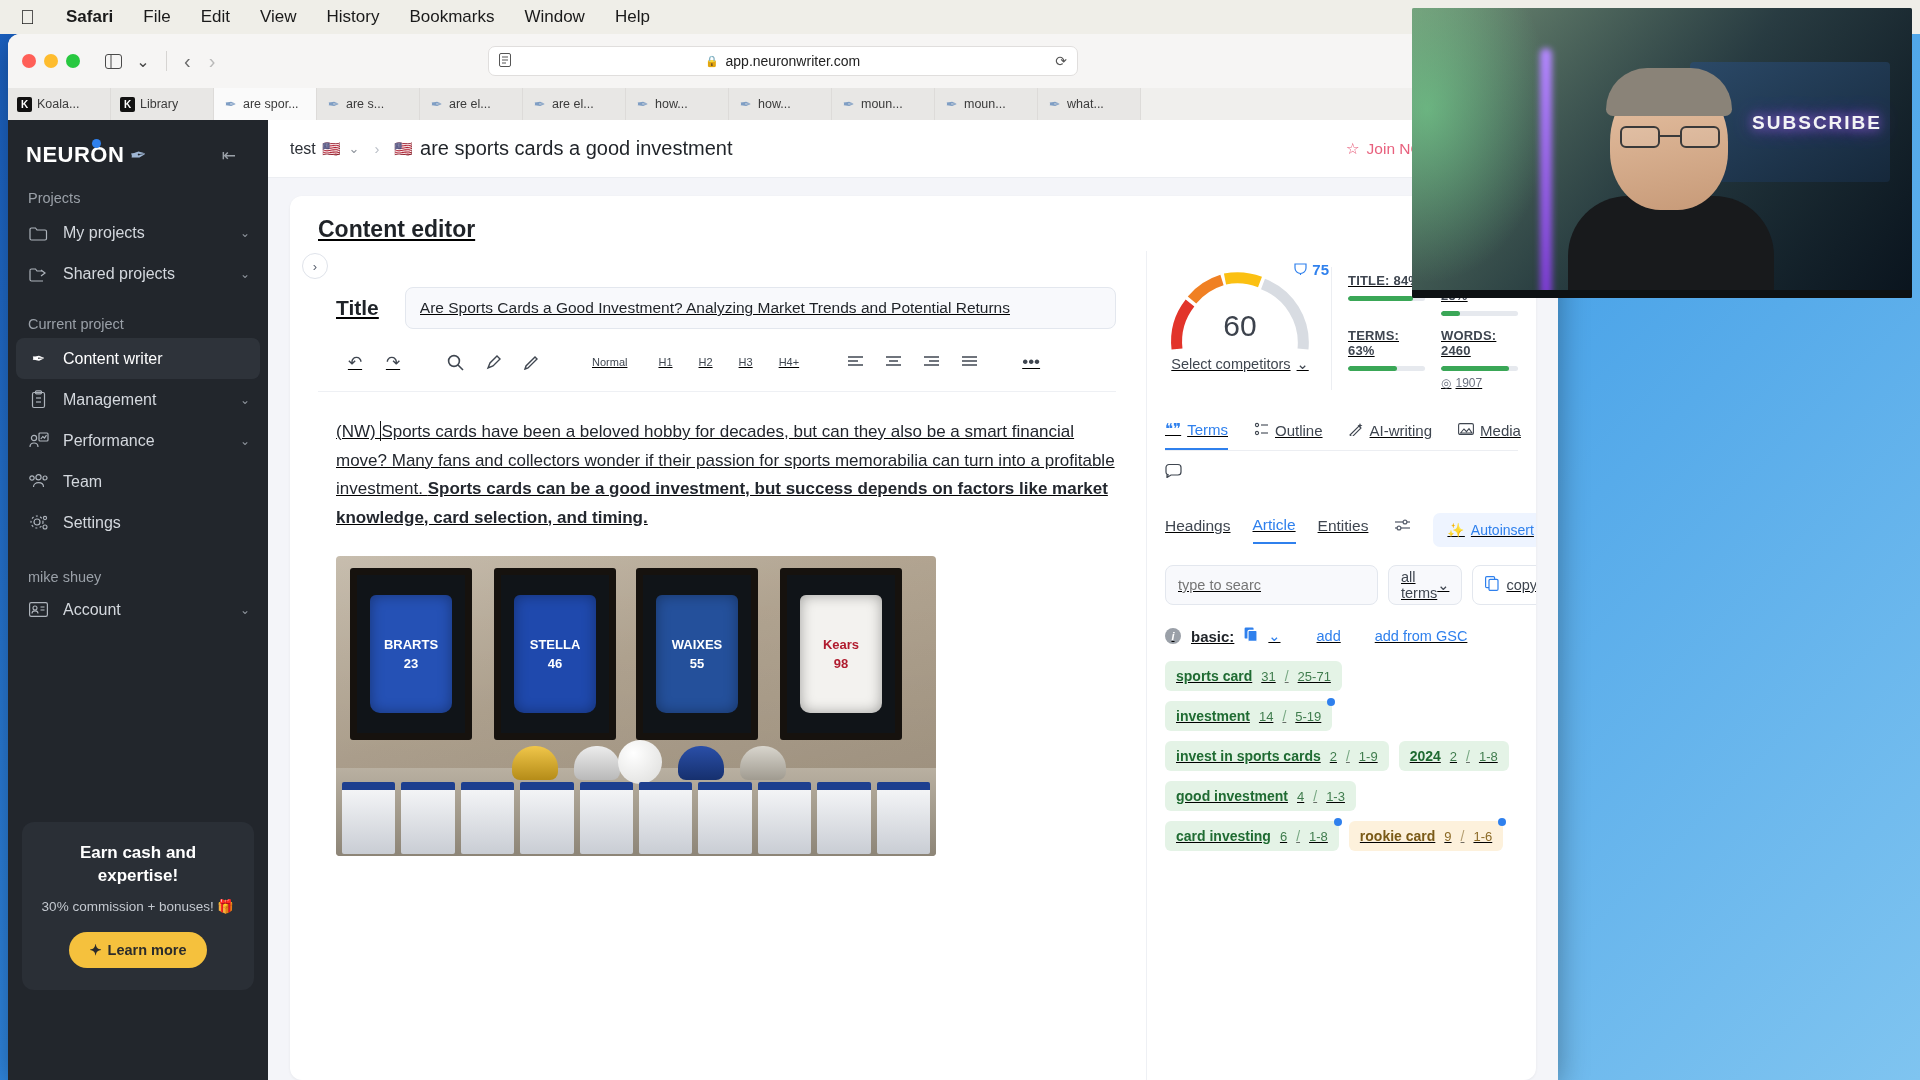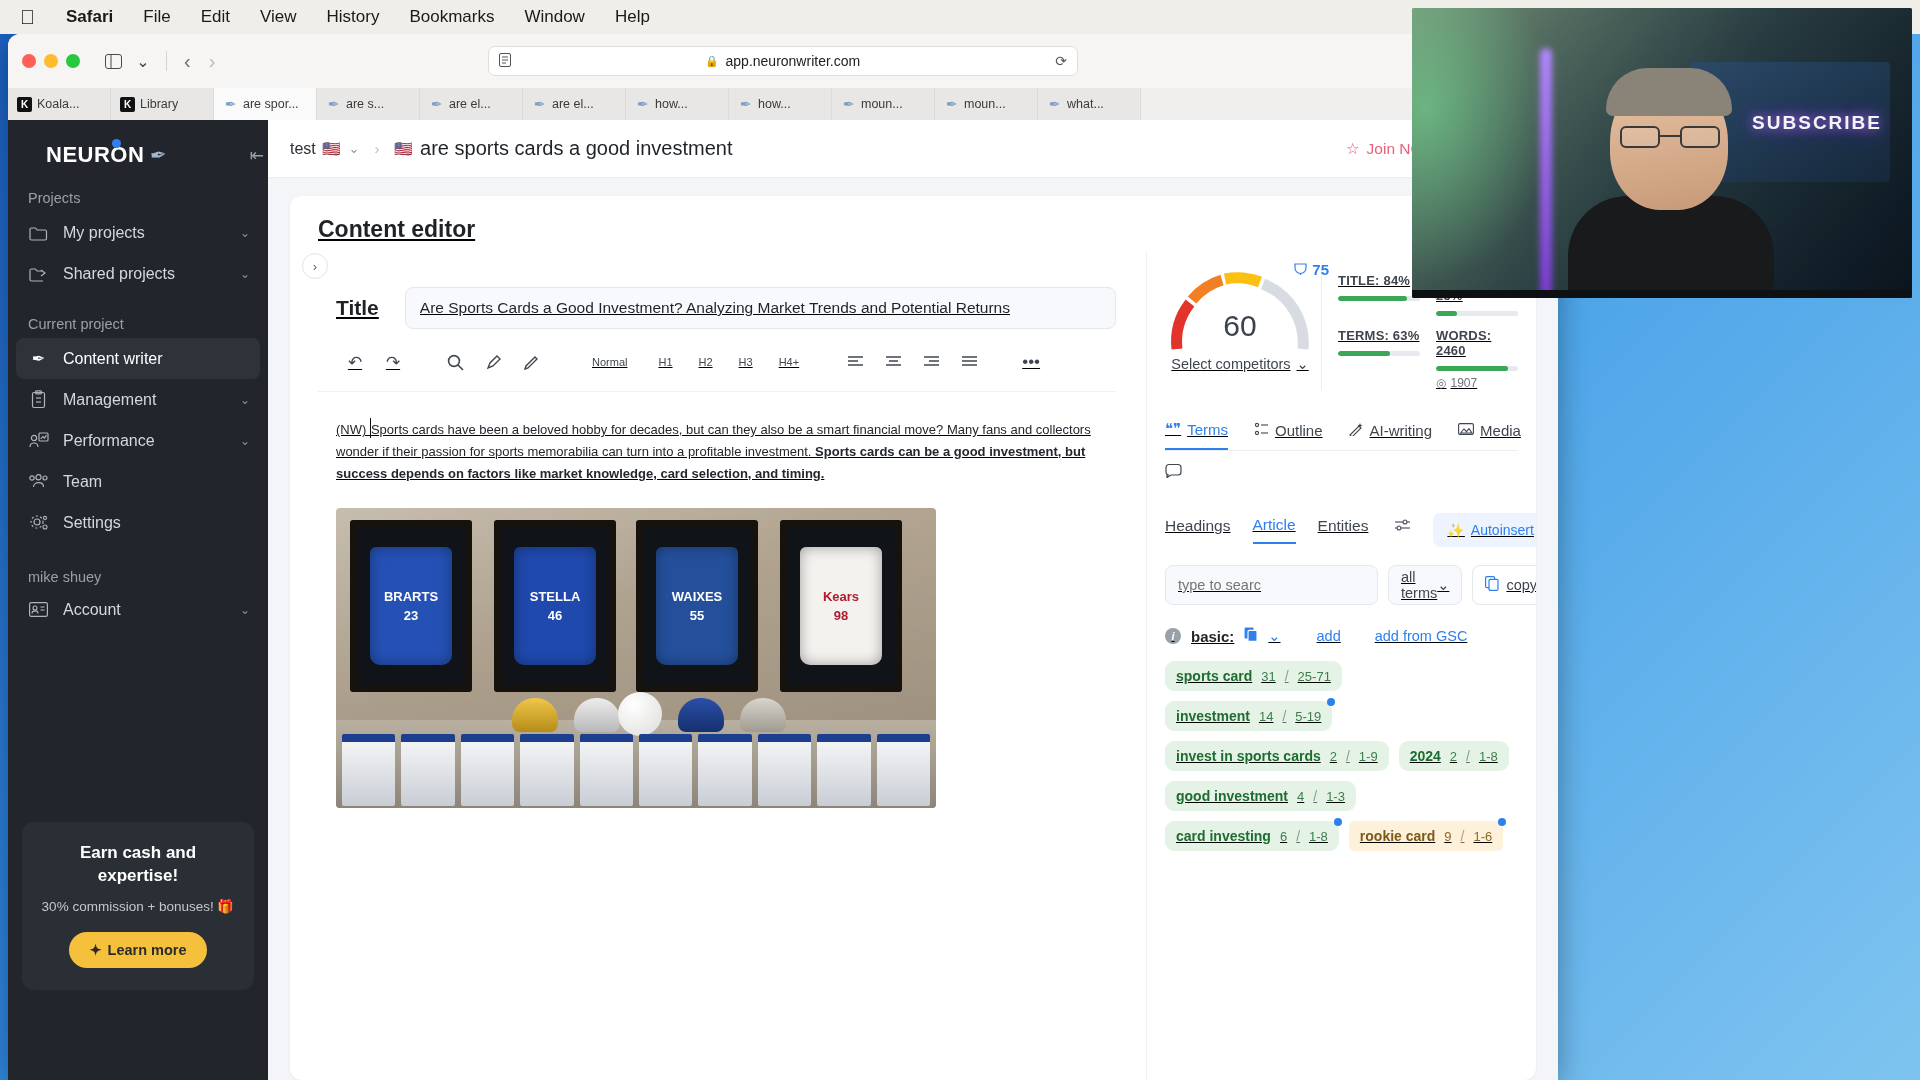--- a/index.html
+++ b/index.html
@@ -94,21 +94,21 @@
   .tab-label { overflow:hidden; text-overflow: ellipsis; }
 
   
   .app { display: flex; height: calc(1046px - 54px - 32px); background: #fff; }
 
   
   .sidebar {
     width: 260px; flex: none; background: #22262c; color: #c8ccd2;
     position: relative; padding-top: 0;
   }
-  .logo-row { display:flex; align-items:center; justify-content:space-between; padding: 22px 4px 0 18px; margin-left: 20px; }
+  .logo-row { display:flex; align-items:center; justify-content:space-between; padding: 22px 32px 0 18px; }
   .logo { display: flex; align-items: center; gap: 6px; }
   .logo-text { color:#fff; font-weight: 800; font-size: 22px; letter-spacing: .5px; position: relative; }
   .logo-dot { position:absolute; width:9px;height:9px;border-radius:50%;background:#2f80ed; top:-1px; left:76px;}
   .feather-logo { font-size: 20px; color: #9fb6d4; transform: rotate(-8deg); }
   .collapse-btn { color:#9aa0a8; font-size: 17px; cursor: pointer; }
 
   .sb-section { padding: 22px 18px 6px 20px; font-size: 14.5px; color: #9aa0a8; }
   .sb-item {
     display:flex; align-items:center; gap: 14px;
     padding: 10px 18px 10px 20px; font-size: 16px; color:#d4d8de;
@@ -172,21 +172,21 @@
     display:flex; align-items:center; gap: 0; padding: 18px 0 14px 18px;
     border-bottom:1px solid #eef0f4; margin-right: 30px;
   }
   .tb { width: 38px; height:30px; display:flex;align-items:center;justify-content:center;
         color:#3f4650; font-size: 17px; cursor:pointer; }
   .tb-gap { width: 24px; }
   .tb-text { font-size: 11px; color:#3f4650; padding: 0 13px; cursor:pointer; }
   .tb-text.w { padding: 0 18px; }
 
   .doc { padding: 26px 30px 0 18px; overflow: hidden; }
-  .doc p { font-size: 13px; line-height: 1.68; color:#23272e; }
+  .doc p { font-size: 17px; line-height: 1.68; color:#23272e; }
   .doc p b { font-weight: bold; }
   .nw-tag { color:#23272e; }
   .caret {
     display:inline-block; width:1px; height:20px; background:#111;
     vertical-align:-4px; position:relative;
   }
   .doc-img {
     margin-top: 24px; width: 600px; height: 300px; border-radius: 4px;
     background:
       linear-gradient(180deg, rgba(0,0,0,.04), rgba(0,0,0,.1)),
@@ -220,21 +220,21 @@
     display:flex; gap: 6px;
   }
   .minicard { flex:1; background: linear-gradient(180deg,#f3f4f6,#c9cdd4); border-radius:2px;
               border-top: 8px solid #1d3f8f; }
 
   
   .right-panel {
     width: 390px; flex:none; border-left: 1px solid #eef0f4;
     padding: 16px 18px 0 18px; overflow: hidden;
   }
-  .score-row { display:flex; align-items:flex-start; gap: 6px; }
+  .score-row { display:flex; align-items:flex-start; gap: 16px; }
   .gauge-box { width: 150px; flex:none; position: relative; }
   .gauge-badge {
     position: absolute; right: -14px; top: -6px; display:flex; align-items:center; gap:4px;
     font-size: 15px; color:#2f80ed; font-weight:bold;
   }
   .gauge-svg { display:block; }
   .gauge-num {
     position:absolute; top: 42px; left:0; right:0; text-align:center;
     font-size: 30px; color:#3c424c; font-weight: 500;
   }
@@ -298,21 +298,21 @@
   .lnk.add { margin-left: 26px; }
   .lnk.gsc { margin-left: 24px; }
 
   .tags { display:flex; flex-wrap: wrap; gap: 10px; margin-top: 16px; }
   .tag {
     display:flex; align-items:center; gap: 9px; border-radius: 6px;
     padding: 7px 11px; font-size: 14px; position:relative; cursor:pointer;
   }
   .tag .tname { font-weight: bold; }
   .tag .tcount { font-size: 13px; }
-  .tag.green { background:#e4f3e6; color:#1f6b32;border-radius:9px; }
+  .tag.green { background:#e4f3e6; color:#1f6b32; }
   .tag.green .tcount { color:#3f7c4d; }
   .tag.yellow { background:#fdf1dc; color:#7a5a17; }
   .tag.yellow .tcount { color:#8c6a25; }
   .tag .bdot { position:absolute; top:-3px; right:-3px; width:8px;height:8px;border-radius:50%;background:#2f80ed;}
   .tag .sep { opacity:.55; }
 
   
   .webcam {
     position:absolute; right: 8px; top: 8px; width: 500px; height: 290px;
     z-index: 60; overflow:hidden;

